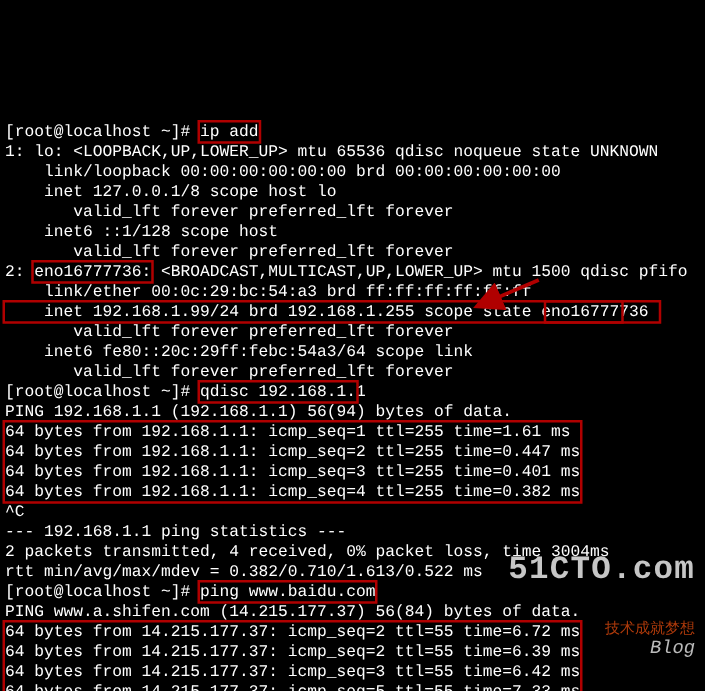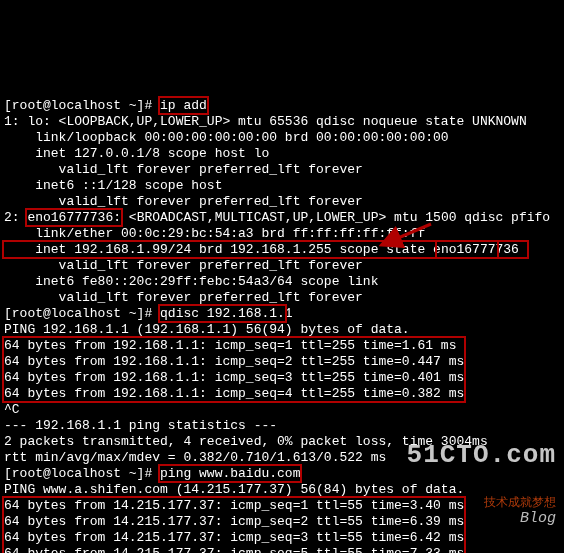--- a/index.html
+++ b/index.html
@@ -40,21 +40,21 @@
 <span id="p1block"><span>64 bytes from 192.168.1.1: icmp_seq=1 ttl=255 time=1.61 ms</span>
 <span>64 bytes from 192.168.1.1: icmp_seq=2 ttl=255 time=0.447 ms</span>
 <span>64 bytes from 192.168.1.1: icmp_seq=3 ttl=255 time=0.401 ms</span>
 <span>64 bytes from 192.168.1.1: icmp_seq=4 ttl=255 time=0.382 ms</span></span>
 <span>^C</span>
 <span>--- 192.168.1.1 ping statistics ---</span>
 <span>2 packets transmitted, 4 received, 0% packet loss, time 3004ms</span>
 <span>rtt min/avg/max/mdev = 0.382/0.710/1.613/0.522 ms</span>
 <span>[root@localhost ~]#</span> <span id="cmd-ping2">ping www.baidu.com</span>
 <span>PING www.a.shifen.com (14.215.177.37) 56(84) bytes of data.</span>
-<span id="p2block"><span>64 bytes from 14.215.177.37: icmp_seq=1 ttl=55 time=3.40 ms</span>
+<span id="p2block"><span>64 bytes from 14.215.177.37: icmp_seq=2 ttl=55 time=6.72 ms</span>
 <span>64 bytes from 14.215.177.37: icmp_seq=2 ttl=55 time=6.39 ms</span>
 <span>64 bytes from 14.215.177.37: icmp_seq=3 ttl=55 time=6.42 ms</span>
 <span>64 bytes from 14.215.177.37: icmp_seq=5 ttl=55 time=7.33 ms</span>
 </span>
 
 
 
 
 </div>
 

